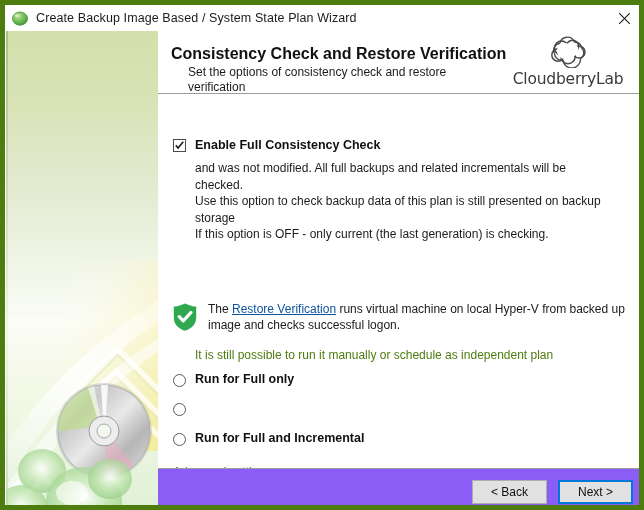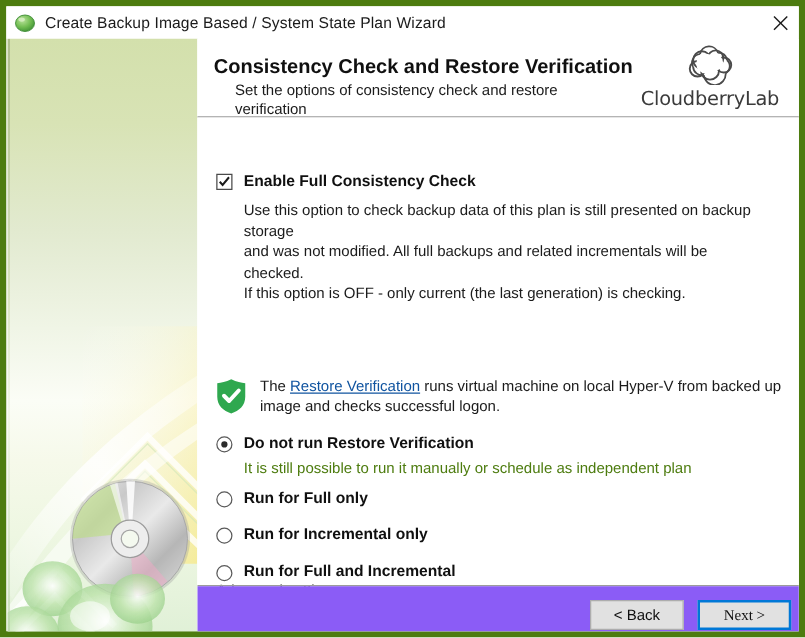--- a/index.html
+++ b/index.html
@@ -296,21 +296,20 @@
     color: #101010;
     display: flex;
     align-items: center;
     justify-content: center;
     cursor: default;
     padding: 0;
   }
   .btn.default {
     border: 2px solid #0078d7;
     background: #e1e1e1;
-    font-family: Liberation Serif, serif;
   }
 </style>
 </head>
 <body>
 
 <div class="window">
 
   <div class="titlebar">
     <div class="title-icon">
       <svg width="18" height="18" viewBox="0 0 18 18">
@@ -437,52 +436,47 @@
 
       <div class="cb-row">
         <span class="checkbox">
           <svg width="11" height="11" viewBox="0 0 11 11">
             <path d="M1.8 5.4 L4.1 8 L9.2 1.8" fill="none" stroke="#1b1b1b" stroke-width="1.6"></path>
           </svg>
         </span>
         <span class="cb-label">Enable Full Consistency Check</span>
       </div>
       <div class="cb-desc">
+        <div>and was not modified. All full backups and related incrementals will be checked.</div>
         <div>Use this option to check backup data of this plan is still presented on backup storage</div>
-        <div>and was not modified. All full backups and related incrementals will be checked.</div>
         <div>If this option is OFF - only current (the last generation) is checking.</div>
       </div>
 
       <div class="shield-row">
         <span class="shield-icon">
           <svg width="26" height="30" viewBox="0 0 26 30">
             <path d="M13 1.4 C8.6 3.4 5 4.4 1.8 4.6 L1.8 15.4 C1.8 22.4 6.6 26.6 13 28.8 C19.4 26.6 24.2 22.4 24.2 15.4 L24.2 4.6 C21 4.4 17.4 3.4 13 1.4 Z" fill="#2fa84f"></path>
             <path d="M7.2 14.6 L11.3 18.8 L19 10.4" fill="none" stroke="#ffffff" stroke-width="3.2" stroke-linecap="round" stroke-linejoin="round"></path>
           </svg>
         </span>
         <span class="shield-text"><span>The </span><span class="link">Restore Verification</span><span> runs virtual machine on local Hyper-V from backed up image and checks successful logon.</span></span>
       </div>
 
       <div class="radio-group">
 
-        <div class="radio-row">
-          <span class="radio checked"></span>
-          <span class="radio-label">Do not run Restore Verification</span>
-        </div>
         <div class="radio-sub">It is still possible to run it manually or schedule as independent plan</div>
 
         <div class="radio-row">
           <span class="radio"></span>
           <span class="radio-label">Run for Full only</span>
         </div>
         <div class="spacer-1"></div>
 
         <div class="radio-row">
           <span class="radio"></span>
-          <span class="radio-label">Run for Incremental only</span>
         </div>
         <div class="spacer-2"></div>
 
         <div class="radio-row">
           <span class="radio"></span>
           <span class="radio-label">Run for Full and Incremental</span>
         </div>
       </div>
 
       <div class="adv-link">Advanced settings</div>

